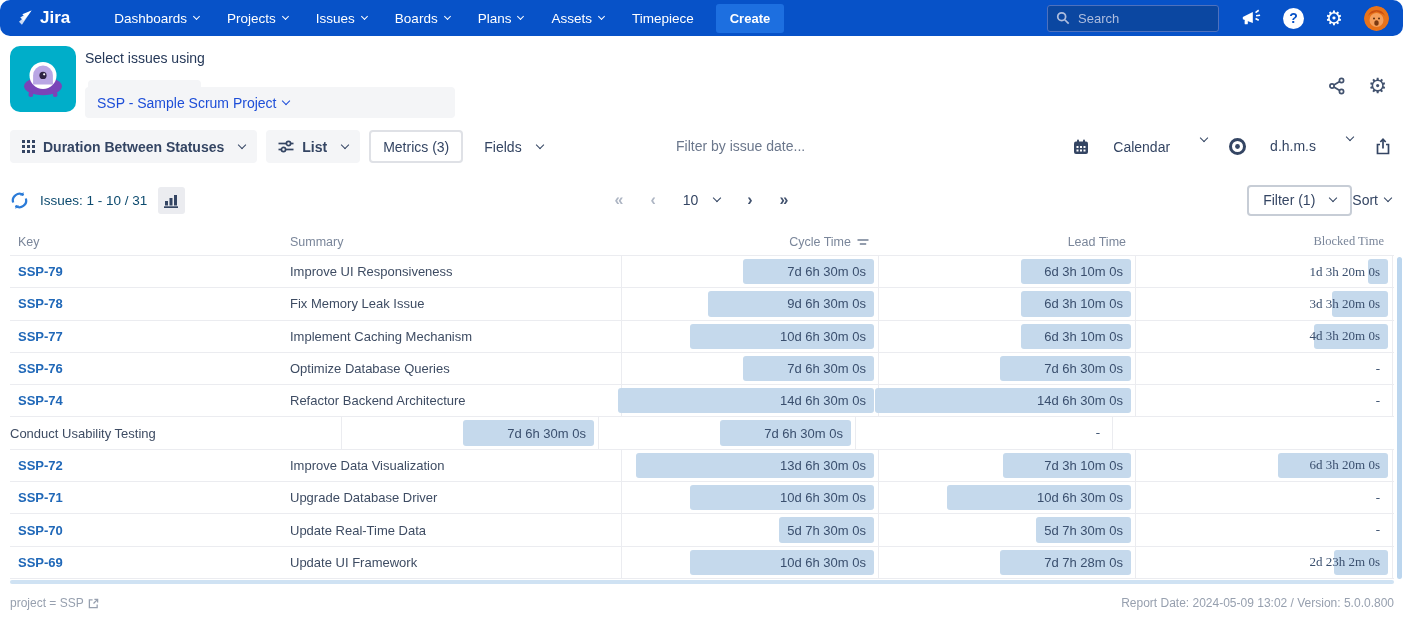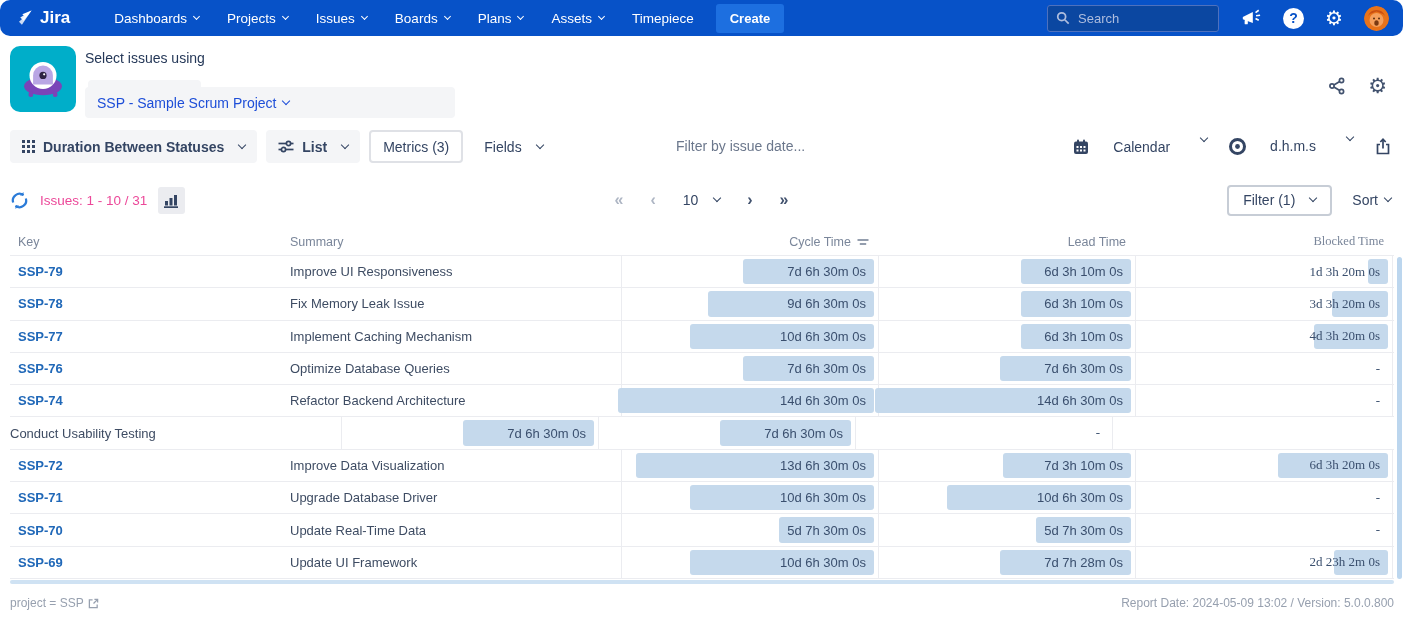--- a/index.html
+++ b/index.html
@@ -50,29 +50,29 @@
   .btn.bold { font-weight:bold; }
   .btn.outline { background:#fff; border:2px solid #dfe1e6; }
   .btn.plain { background:transparent; }
   .date-filter { position:absolute; left:666px; top:8px; font-size:14px; color:#6b778c; cursor:text; }
   .tb-right { position:absolute; right:2px; top:0; height:33px; display:flex; align-items:center; gap:22px; color:#344563; }
   .tb-right .item { display:flex; gap:24px; font-size:14px; cursor:pointer; }
 
   
   .pagebar { position:absolute; top:183px; left:10px; right:10px; height:34px; }
   .pg-left { display:flex; align-items:center; gap:11px; height:34px; }
-  .issues-label { font-size:13.5px; color:#ec4899; }
+  .issues-label { font-size:13.5px; color:#0c4a6e; }
   .chart-btn { width:27px; height:27px; background:#ebecf0; border:none; border-radius:3px;
     display:flex; align-items:center; justify-content:center; cursor:pointer; }
   .pg-center { position:absolute; left:50%; top:0; transform:translateX(-50%); height:34px;
     display:flex; align-items:center; gap:27px; }
   .pg-arrow { font-size:16px; font-weight:bold; color:#42526e; cursor:pointer; line-height:1; }
   .pg-arrow.disabled { color:#aeb6c4; }
   .page-size { display:flex; align-items:center; gap:9px; font-size:14px; color:#344563; cursor:pointer; }
-  .pg-right { position:absolute; right:2px; top:0; height:34px; display:flex; align-items:center; gap:20px; }
+  .pg-right { position:absolute; right:2px; top:0; height:34px; display:flex; align-items:center; }
   .filter-btn { display:flex; align-items:center; gap:8px; height:31px; padding:0 14px; background:#fff;
     border:2px solid #c7cdd6; border-radius:4px; font-size:14px; color:#344563; font-family:inherit; cursor:pointer; }
   .sort-btn { display:flex; align-items:center; font-size:14px; color:#344563; cursor:pointer; }
 
   
   .tbl { position:absolute; top:228px; left:10px; width:1384px; }
   .thead { display:flex; height:28px; align-items:center; border-bottom:1px solid #ebecf0;
     font-size:12.5px; color:#7a869a; }
   .trow { display:flex; height:32.3px; border-bottom:1px solid #ebecf0; align-items:stretch; }
   .c-key { width:280px; padding-left:8px; display:flex; align-items:center; }

